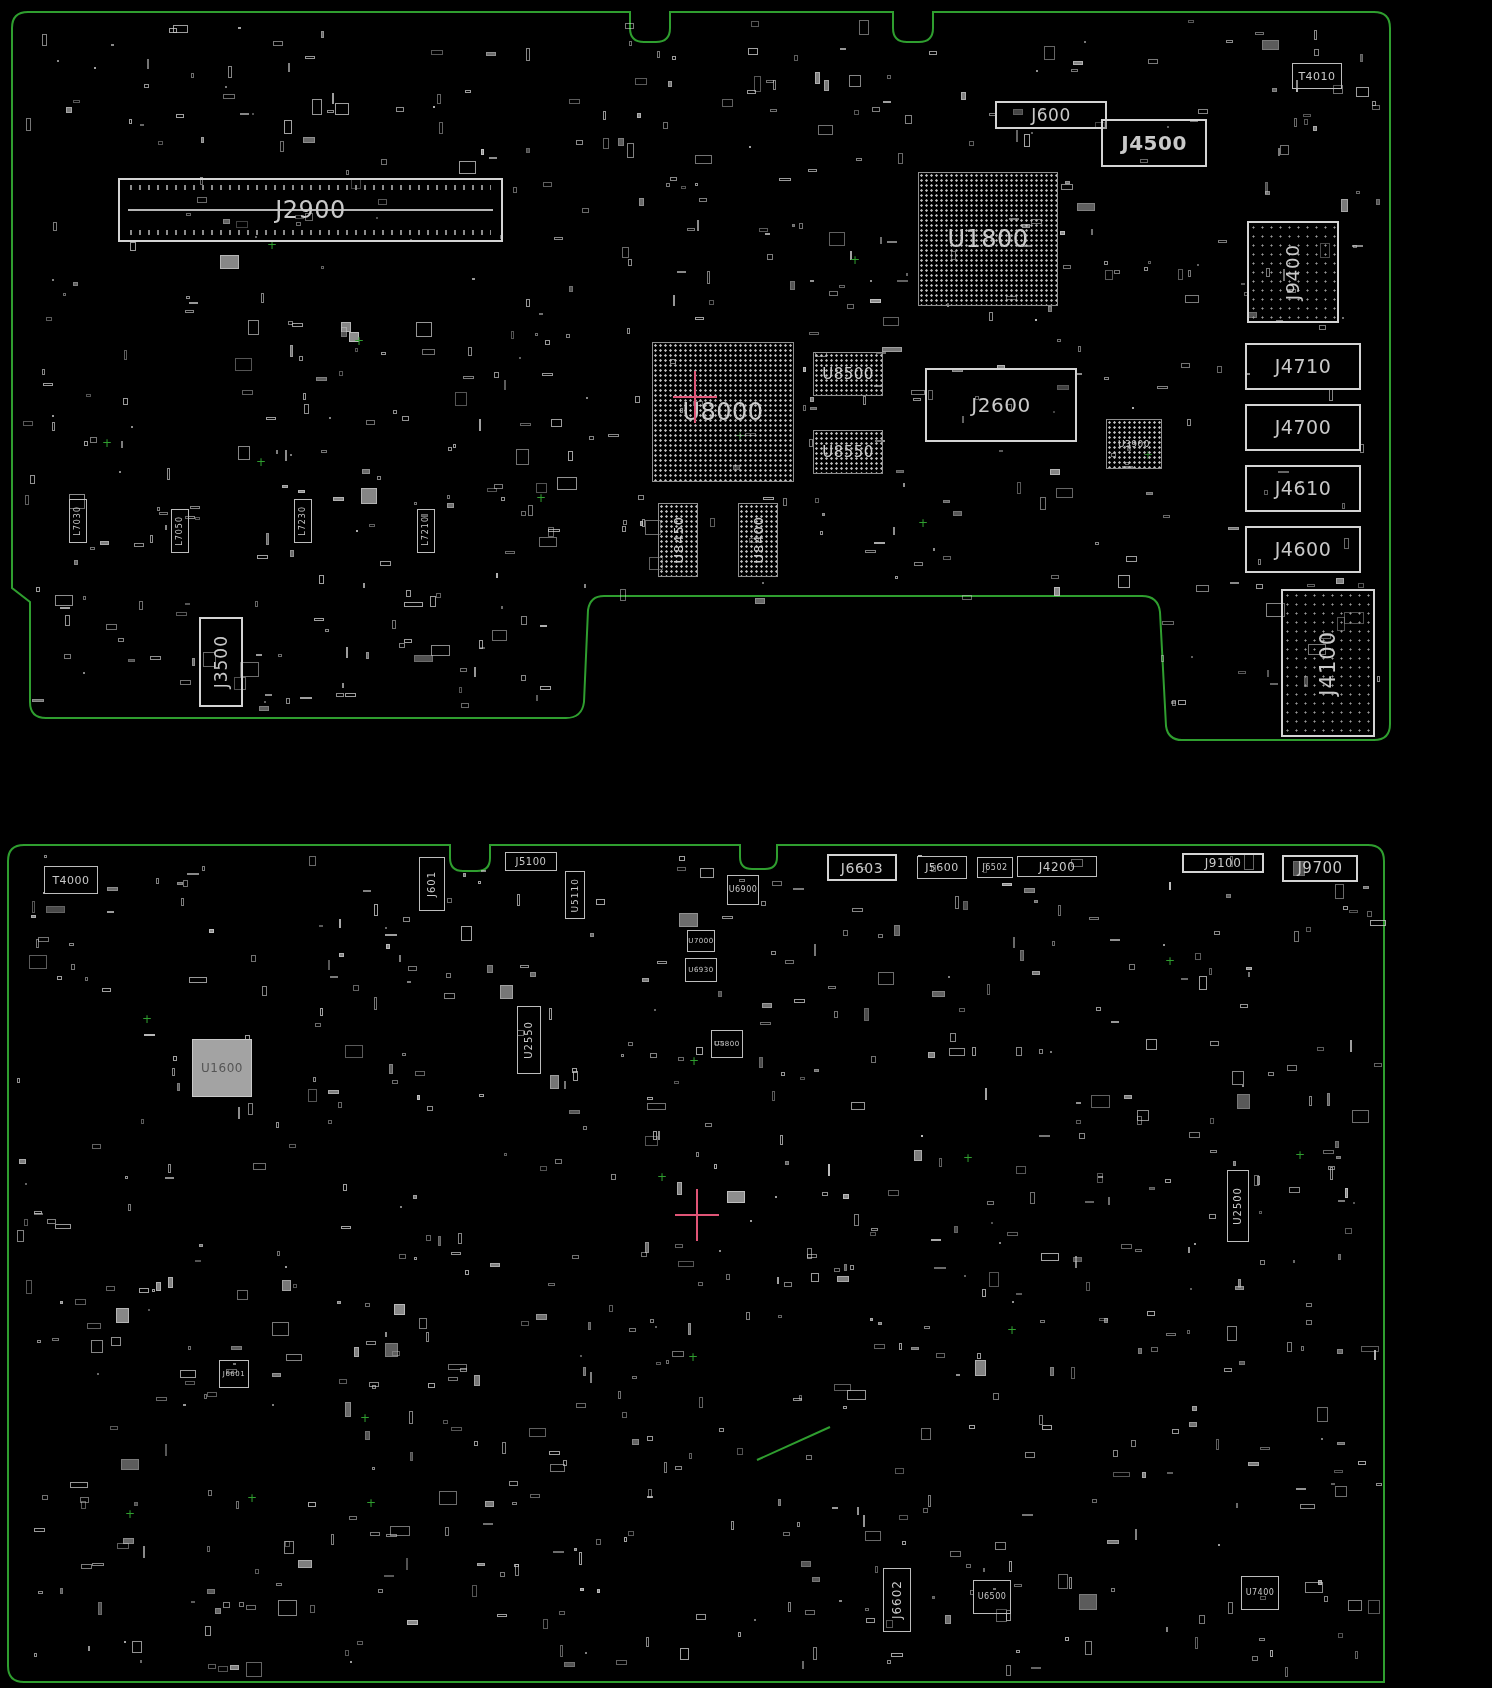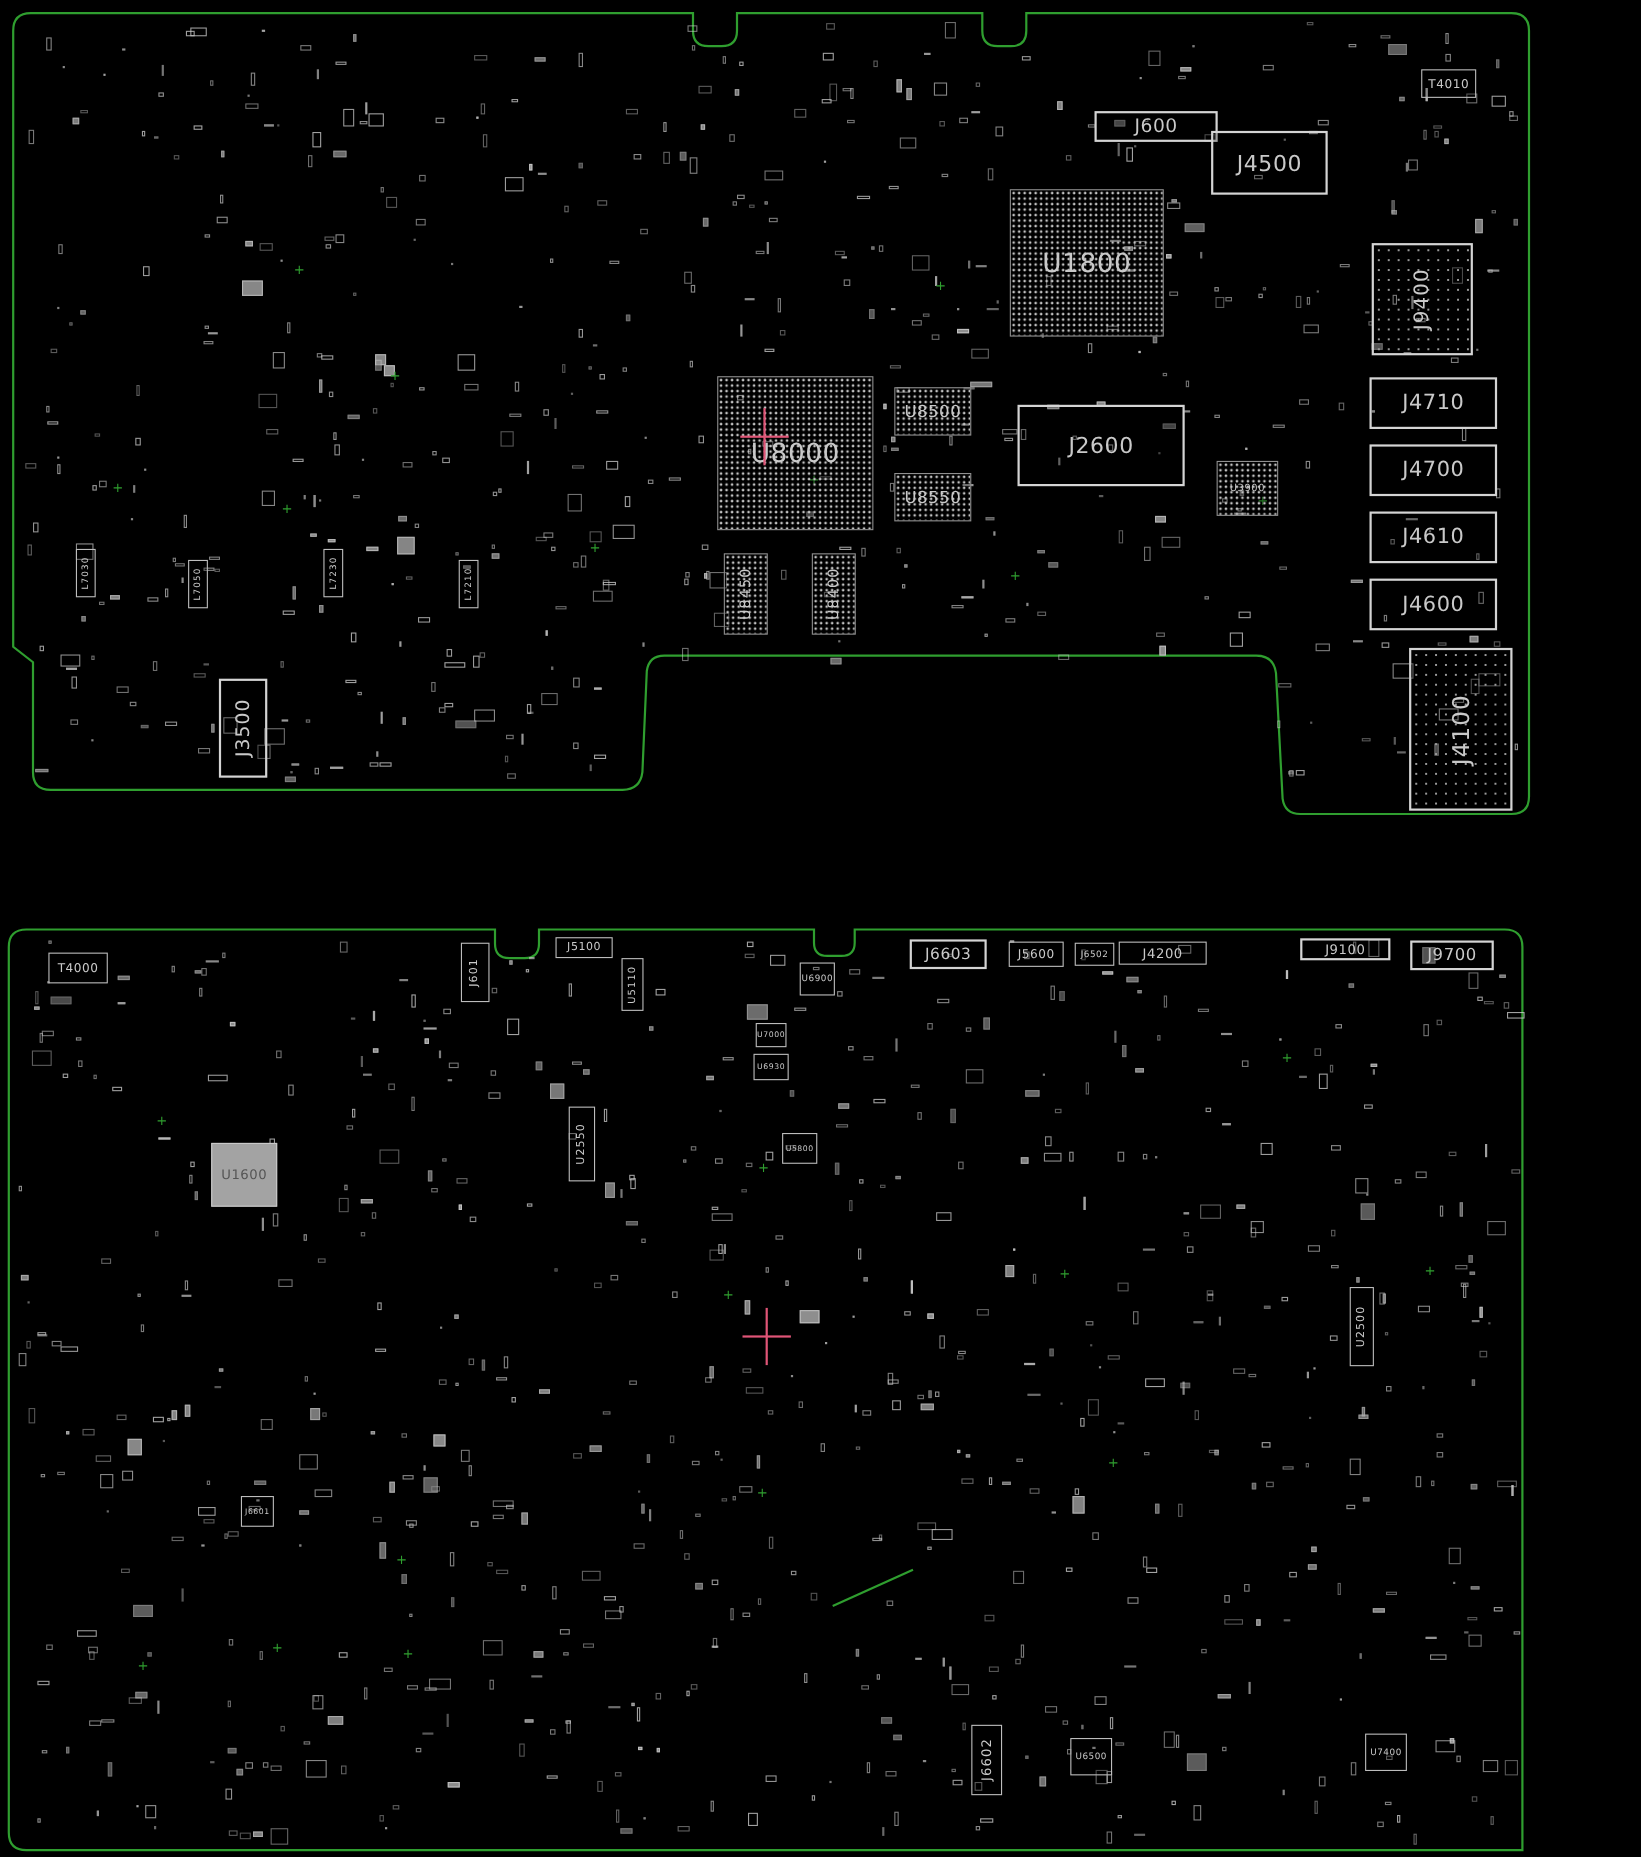--- a/index.html
+++ b/index.html
@@ -75,20 +75,23 @@
          L 1374 12 Q 1390 12 1390 28 L 1390 724 Q 1390 740 1374 740
          L 1182 740 Q 1168 740 1166 726 L 1160 612 Q 1158 596 1142 596
          L 604 596 Q 590 596 588 610 L 584 702 Q 582 718 566 718
          L 46 718 Q 30 718 30 702 L 30 602 L 12 588 L 12 28 Q 12 12 28 12 Z"></path>
     <path d="M 24 845 L 450 845 L 450 858 Q 450 871 463 871 L 477 871 Q 490 871 490 858 L 490 845
          L 740 845 L 740 857 Q 740 869 752 869 L 765 869 Q 777 869 777 857 L 777 845
          L 1368 845 Q 1384 845 1384 861 L 1384 1682 L 24 1682 Q 8 1682 8 1666 L 8 861 Q 8 845 24 845 Z"></path>
     <path d="M 757 1460 L 830 1427"></path>
   </svg>
 
+  <div class="comp thick slot fs24" style="left:118px;top:178px;width:385px;height:64px;">
+    <span class="lbl">J2900</span>
+  </div>
   <div class="comp bga fs24" style="left:918px;top:172px;width:140px;height:134px;">
     <span class="lbl">U1800</span>
   </div>
   <div class="comp bga fs24" style="left:652px;top:342px;width:142px;height:140px;">
     <span class="lbl">U8000</span>
   </div>
   <div class="comp thick fs20" style="left:925px;top:368px;width:152px;height:74px;">
     <span class="lbl">J2600</span>
   </div>
   <div class="comp bga fs15" style="left:813px;top:352px;width:70px;height:44px;">
@@ -99,21 +102,21 @@
   </div>
   <div class="comp bga fs13" style="left:658px;top:503px;width:40px;height:74px;">
     <span class="lbl vlbl">U8450</span>
   </div>
   <div class="comp bga fs13" style="left:738px;top:503px;width:40px;height:74px;">
     <span class="lbl vlbl">U8400</span>
   </div>
   <div class="comp thick fs17" style="left:995px;top:101px;width:112px;height:28px;">
     <span class="lbl">J600</span>
   </div>
-  <div class="comp thick fs20" style="left:1101px;top:119px;width:106px;height:58px;">
+  <div class="comp thick fs20" style="left:1101px;top:119px;width:106px;height:48px;font-weight:bold;">
     <span class="lbl">J4500</span>
   </div>
   <div class="comp thick dots fs18" style="left:1247px;top:221px;width:92px;height:102px;">
     <span class="lbl vlbl">J9400</span>
   </div>
   <div class="comp fs11" style="left:1292px;top:63px;width:50px;height:26px;">
     <span class="lbl">T4010</span>
   </div>
   <div class="comp thick fs19" style="left:1245px;top:343px;width:116px;height:47px;">
     <span class="lbl">J4710</span>

